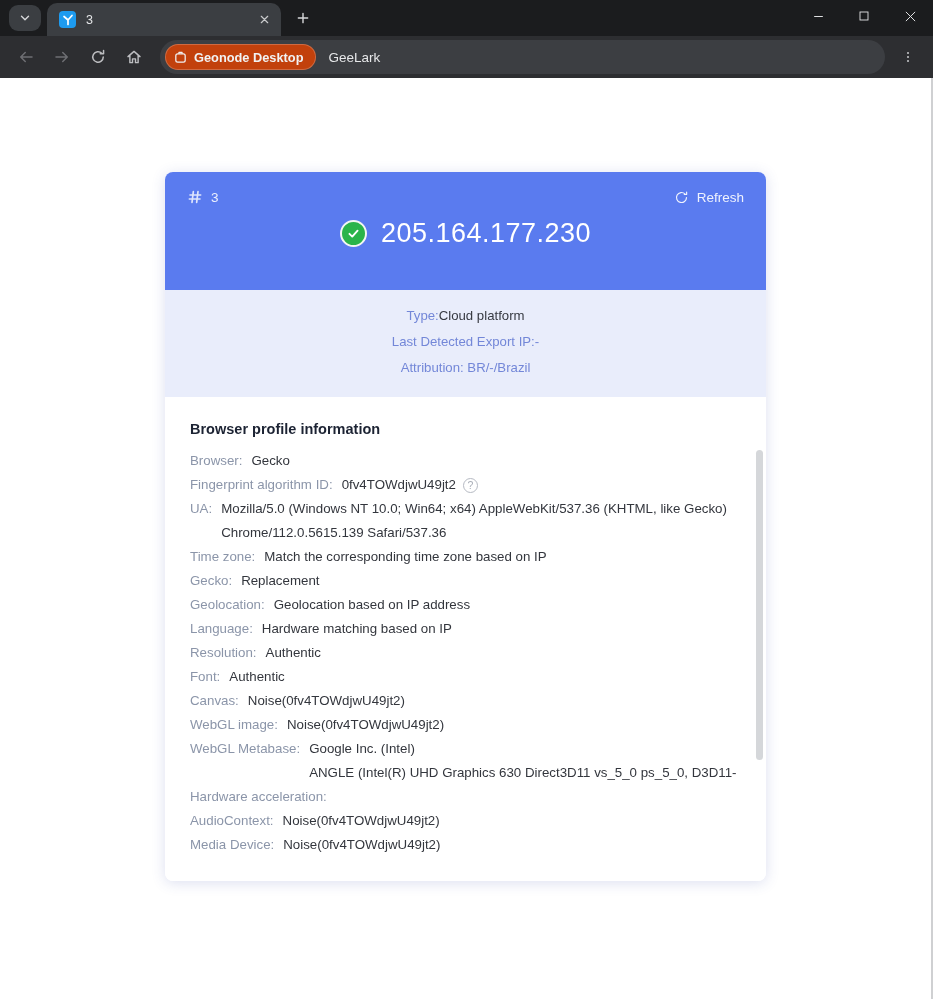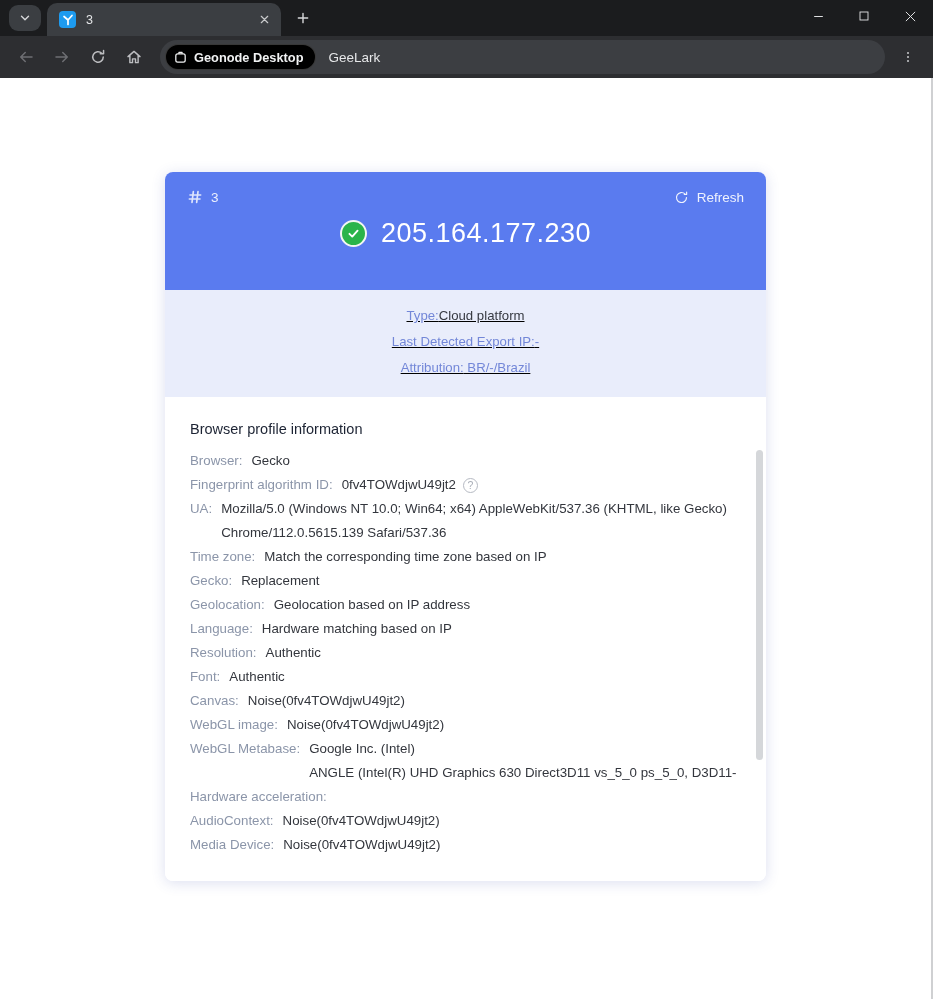--- a/index.html
+++ b/index.html
@@ -16,21 +16,21 @@
   .tab-title { color:#e4e5e7; font-size:12.5px; margin-left:10px; flex:1 1 auto; overflow:hidden; white-space:nowrap; }
   .tab-close { width:18px; height:18px; border-radius:50%; display:flex; align-items:center; justify-content:center; }
   .newtab-btn { width:28px; height:28px; margin-left:8px; display:flex; align-items:center; justify-content:center; border-radius:50%; }
   .wincontrols { position:absolute; right:0; top:0; height:32px; display:flex; }
   .winbtn { width:46px; height:32px; display:flex; align-items:center; justify-content:center; }
 
   .toolbar { height:42px; background:#2d2e31; display:flex; align-items:center; padding:0 10px; }
   .navbtn { width:32px; height:32px; display:flex; align-items:center; justify-content:center; border-radius:50%; margin-right:4px; }
   .omnibox { flex:1 1 auto; height:34px; background:#3c3e42; border-radius:17px; margin:0 8px 0 6px;
     display:flex; align-items:center; padding:0 12px 0 5px; }
-  .app-chip { height:26px; background:#000000; border:1px solid rgba(255,255,255,0.22); border-radius:14px;
+  .app-chip { height:26px; background:#c2410c; border:1px solid rgba(255,255,255,0.22); border-radius:14px;
     display:flex; align-items:center; padding:0 11px 0 7px; }
   .app-chip-label { color:#f1f2f3; font-size:12.8px; font-weight:bold; margin-left:6px; white-space:nowrap; }
   .url-text { color:#e6e7e9; font-size:13.5px; margin-left:13px; }
   .kebab-btn { width:30px; height:30px; display:flex; align-items:center; justify-content:center; border-radius:50%; }
 
   
   .page { position:relative; width:933px; height:921px; background:#ffffff; }
   .window-edge { position:absolute; right:0; top:0; width:2px; height:100%; background:#cfd0d2; }
 
   .card { position:absolute; left:165px; top:94px; width:601px; border-radius:8px;
@@ -40,28 +40,28 @@
   .header-top { display:flex; align-items:center; justify-content:space-between; }
   .profile-chip { display:flex; align-items:center; color:rgba(255,255,255,0.88); font-size:13.5px; }
   .profile-chip .num { margin-left:8px; }
   .refresh-btn { display:flex; align-items:center; color:rgba(255,255,255,0.9); font-size:13.5px; cursor:pointer; }
   .refresh-btn span { margin-left:8px; }
   .ip-row { display:flex; align-items:center; justify-content:center; margin-top:13px; }
   .check-badge { width:27px; height:27px; border-radius:50%; background:#2ab44a; border:2px solid #f2f6f2;
     display:flex; align-items:center; justify-content:center; flex:0 0 auto; }
   .ip-text { color:#ffffff; font-size:27px; font-weight:normal; margin-left:14px; letter-spacing:0.5px; }
 
-  .card-info { background:#e9edfb; padding:13px 20px 16px 20px;text-decoration:underline; }
+  .card-info { background:#e9edfb; padding:13px 20px 16px 20px; }
   .irow { text-align:center; line-height:26px; font-size:13.2px; }
   .ilabel { color:#7387d8; }
   .ivalue { color:#7387d8; }
   .ivalue.dark { color:#363941; }
 
   .card-profile { background:#ffffff; border-radius:0 0 8px 8px; padding:22px 25px 24px 25px; position:relative; }
-  .profile-heading { color:#1c2333; font-size:14.5px; font-weight:normal; line-height:20px; margin-bottom:10px; }
+  .profile-heading { color:#1c2333; font-size:14.5px; font-weight:bold; line-height:20px; margin-bottom:10px; }
   .prow { display:grid; grid-template-columns:max-content 1fr; column-gap:9px; font-size:13.3px; }
   .plabel { color:#8b95a9; line-height:24px; white-space:nowrap; }
   .pline { color:#33363d; line-height:24px; }
   .pline-wrap { display:flex; align-items:center; }
   .help-icon { width:15px; height:15px; border-radius:50%; border:1px solid #b6bac3; color:#a9aeb8;
     font-size:10.5px; line-height:13px; text-align:center; margin-left:7px; display:inline-block; }
   .card-scrollbar { position:absolute; right:3px; top:53px; width:7px; height:310px; border-radius:4px; background:#d5d7da; }
 </style>
 </head>
 <body>

